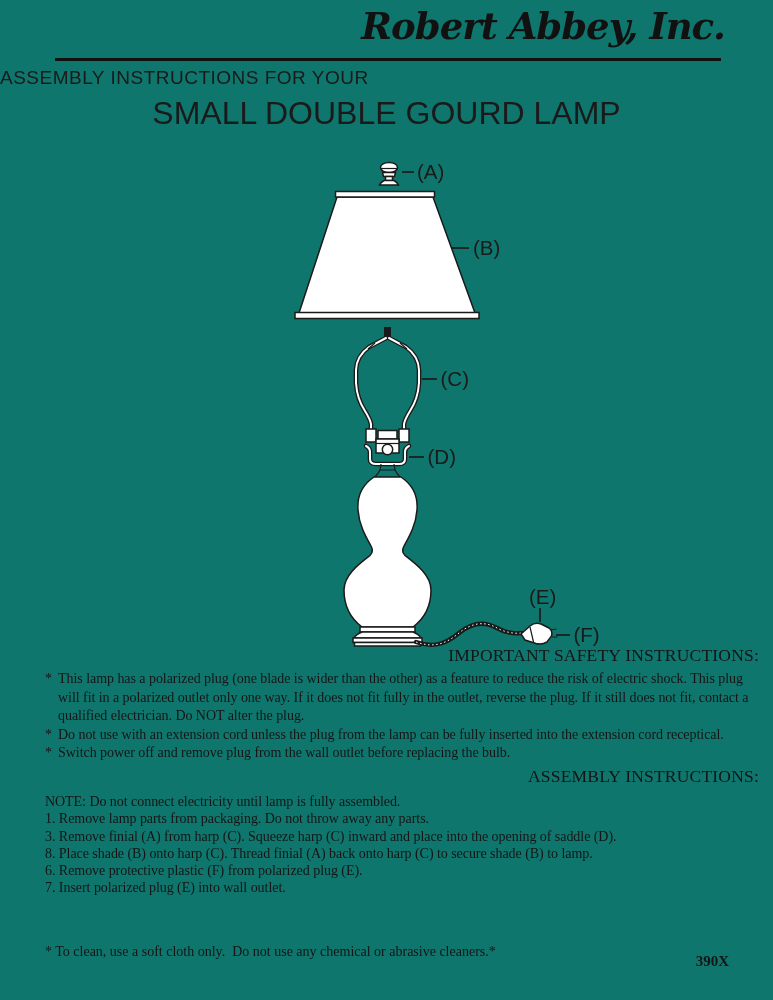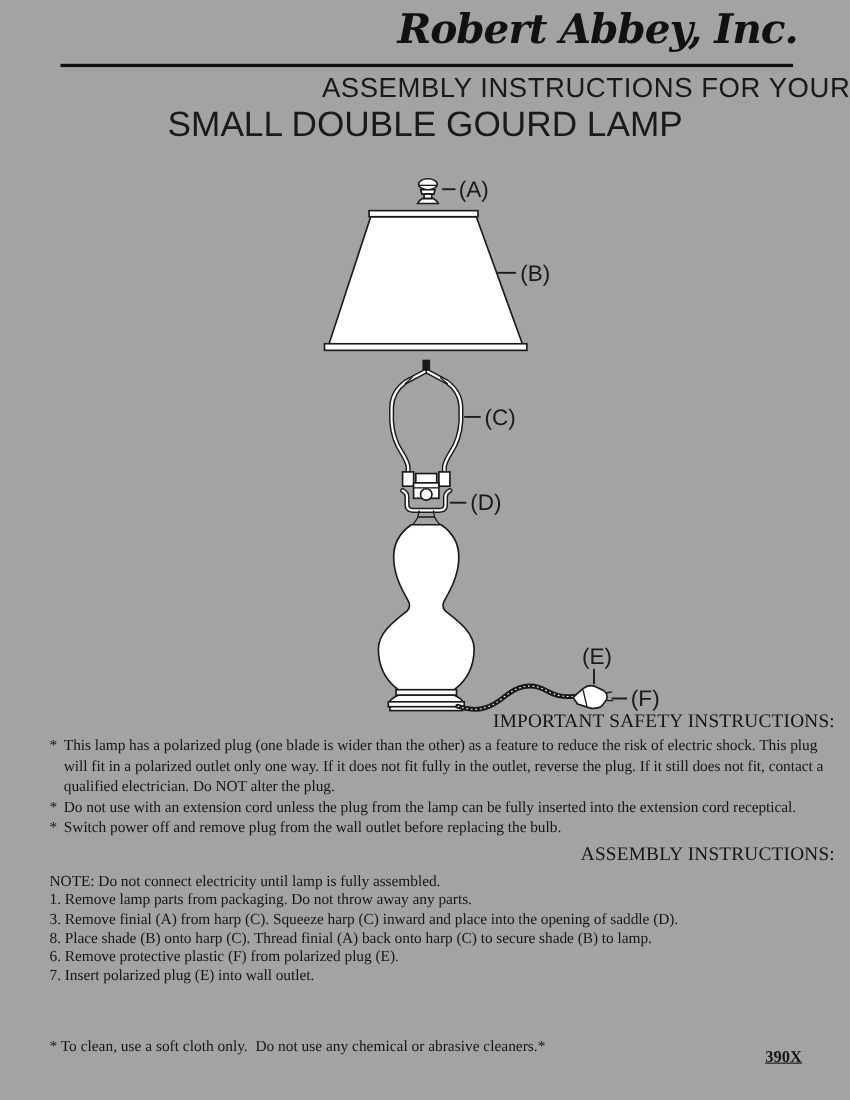--- a/index.html
+++ b/index.html
@@ -1,29 +1,29 @@
 <!DOCTYPE html>
 <html><head>
 <meta charset="utf-8">
 <style>
   html,body{margin:0;padding:0;background:#888;}
   .page{
     position:relative;width:773px;height:1000px;margin:0 auto;
-    background:#a3a3a3;color:#151515;overflow:hidden;
+    background:#0f766e;color:#151515;overflow:hidden;
     font-family:"Liberation Serif",serif;
   }
   .logo{
     position:absolute;top:4px;right:48px;white-space:nowrap;
     font-family:"DejaVu Serif",serif;font-style:italic;font-weight:bold;
     font-size:37px;letter-spacing:-1px;color:#111;
   }
   .rule{position:absolute;left:55px;top:58px;width:666px;height:3px;background:#111;}
   .title1{
-    position:absolute;top:68px;left:0;width:100%;text-align:right;line-height:1;
-    font-family:"Liberation Sans",sans-serif;font-size:25px;letter-spacing:.5px;color:#1a1a1a;
+    position:absolute;top:68px;left:0;width:100%;text-align:left;line-height:1;
+    font-family:"Liberation Sans",sans-serif;font-size:19px;letter-spacing:.5px;color:#1a1a1a;
   }
   .title2{
     position:absolute;top:97px;left:0;width:100%;text-align:center;line-height:1;
     font-family:"Liberation Sans",sans-serif;font-size:32px;letter-spacing:0;color:#1a1a1a;
   }
   svg.diagram{position:absolute;left:0;top:0;width:773px;height:1000px;}
   .fw{stroke:#1a1a1a;fill:#ffffff;stroke-width:1.5;}
   .thin{stroke:#1a1a1a;fill:none;stroke-width:1.2;}
   .wireO{stroke:#1a1a1a;stroke-width:4.6;fill:none;stroke-linecap:round;}
   .wireI{stroke:#ffffff;stroke-width:2;fill:none;stroke-linecap:round;}
@@ -36,21 +36,21 @@
   .bodyText{font-size:14px;letter-spacing:-.05px;}
   .safety{top:644px;}
   .safety .secHeading{margin-bottom:4px;}
   .safety .bodyText{line-height:18.5px;}
   .hang{position:relative;padding-left:13px;}
   .hang .bullet{position:absolute;left:0;top:0;}
   .assembly{top:765px;}
   .assembly .secHeading{margin-bottom:6px;}
   .assembly .bodyText{line-height:17.3px;}
   .cleaning{position:absolute;left:45px;top:944px;font-size:14px;white-space:pre-wrap;}
-  .partcode{position:absolute;right:44px;top:953px;font-size:15px;font-weight:bold;text-decoration:underline;}
+  .partcode{position:absolute;right:44px;top:953px;font-size:15px;font-weight:bold;}
 </style>
 </head>
 <body>
 
 <div class="page">
 
   <div class="logo">Robert Abbey, Inc.</div>
   <div class="rule"></div>
   <div class="title1">ASSEMBLY INSTRUCTIONS FOR YOUR</div>
   <div class="title2">SMALL DOUBLE GOURD LAMP</div>

